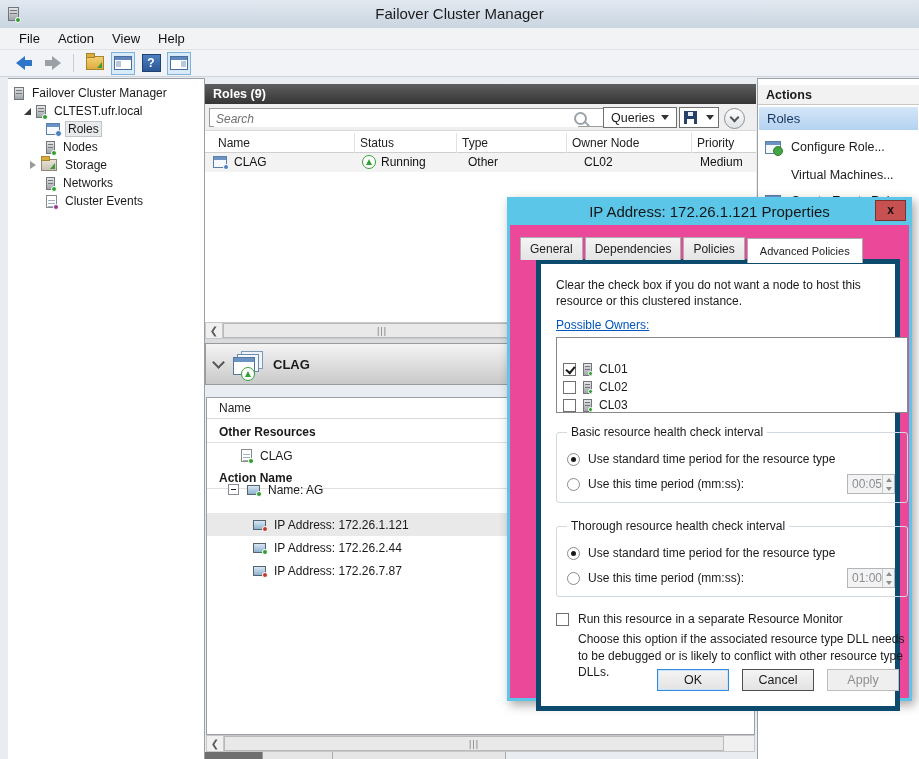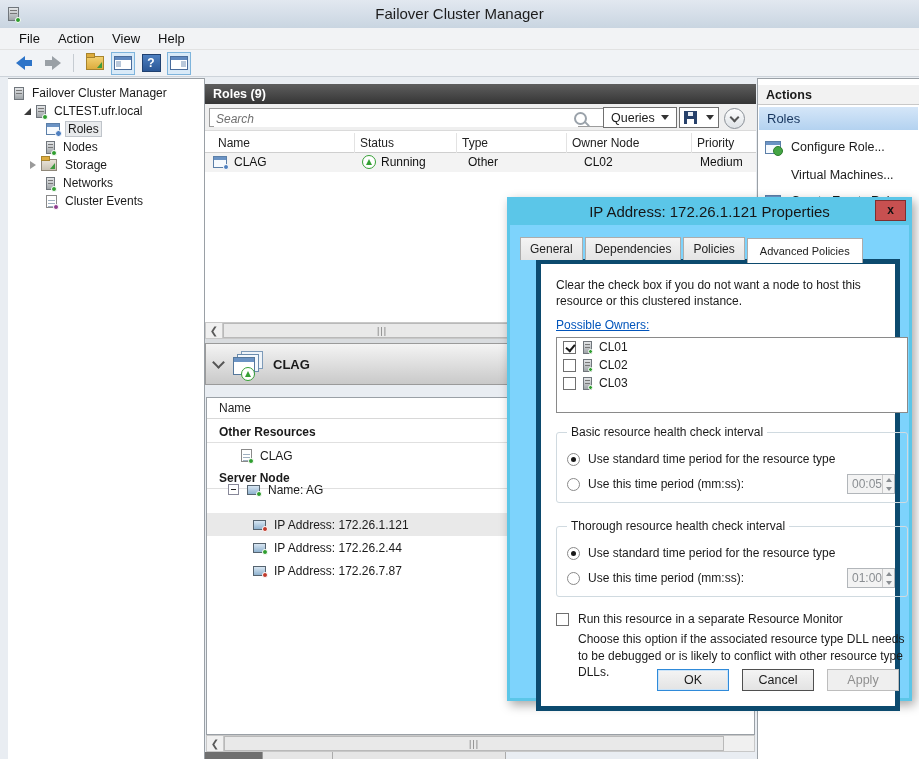--- a/index.html
+++ b/index.html
@@ -139,36 +139,36 @@
     background:linear-gradient(#D5E6F8,#B3D2F0);color:#16355E;font-size:13px;padding:4px 0 0 8px;box-sizing:border-box;}
   .actitem{position:absolute;left:1px;right:1px;height:24px;display:flex;align-items:center;gap:10px;padding-left:6px;font-size:12.5px;color:#1a1a1a;}
   .cfgrole-ic{position:relative;width:16px;height:13px;background:#F6FAFE;border:1px solid #5B7FA8;box-sizing:border-box;}
   .cfgrole-ic::before{content:"";position:absolute;left:0;right:0;top:0;height:3px;background:#6B93C4;}
   .cfgrole-ic::after{content:"";position:absolute;right:-3px;bottom:-3px;width:8px;height:8px;border-radius:50%;background:#45A545;border:1px solid #2E7D2E;}
   .emptyrole-ic{position:relative;width:16px;height:13px;background:#F6FAFE;border:1px solid #5B7FA8;box-sizing:border-box;}
   .emptyrole-ic::before{content:"";position:absolute;left:0;right:0;top:0;height:3px;background:#6B93C4;}
   .emptyrole-ic::after{content:"";position:absolute;right:-2px;bottom:-2px;width:6px;height:6px;background:#E8C34A;border:1px solid #A8842C;}
 
   
-  .dialog{position:absolute;left:507px;top:197px;width:405px;height:504px;background:#7dd3fc;
+  .dialog{position:absolute;left:507px;top:197px;width:405px;height:504px;background:#ec4899;
     border:3px solid #5BC6E8;box-sizing:border-box;box-shadow:3px 4px 10px rgba(0,0,0,.35);z-index:10;}
   .dlg-title{position:absolute;left:-1px;right:-1px;top:-1px;height:26px;background:#5BC6E8;
     text-align:center;font-size:15px;color:#161616;line-height:25px;}
   .dlg-close{position:absolute;top:0px;right:3px;width:31px;height:21px;background:#C75050;
     border:1px solid #7E2F2F;box-sizing:border-box;color:#111;font-weight:bold;font-size:12px;
     text-align:center;line-height:19px;}
   .dlg-body{position:absolute;left:0;right:0;top:26px;bottom:0;}
   .tabs{position:absolute;left:10px;top:11px;display:flex;align-items:flex-start;z-index:3;}
   .tab{font-size:12px;padding:4px 9px;border:1px solid #ACACAC;border-bottom:none;
     background:linear-gradient(#F4F4F4,#E4E4E4);margin-right:2px;color:#222;}
   .tab[data-active="true"]{background:#fff;padding:6px 12px;position:relative;top:1px;font-size:11px;}
   .tabpage{position:absolute;left:26px;right:9px;top:33px;height:452px;background:#fff;
     border:5px solid #0c4a6e;box-sizing:border-box;padding:13px 15px;font-size:12px;}
   .linkline{color:#0255BB;margin-top:9px;display:inline-block;}
-  .ownersbox{margin-top:5px;width:352px;height:76px;border:1px solid #8A8A8A;background:#fff;padding:0 0 0 6px;box-sizing:border-box;}
+  .ownersbox{margin-top:5px;width:352px;height:76px;border:1px solid #8A8A8A;background:#fff;padding:22px 0 0 6px;box-sizing:border-box;}
   .ownrow{display:flex;align-items:center;gap:7px;height:18px;}
   .cb{position:relative;width:13px;height:13px;border:1px solid #707070;background:#fff;display:inline-block;box-sizing:border-box;}
   .cb[data-checked="true"]::after{content:"";position:absolute;left:2px;top:2px;width:7px;height:4px;
     border-left:2px solid #1a1a1a;border-bottom:2px solid #1a1a1a;transform:rotate(-50deg);}
   fieldset.grp{width:352px;border:1px solid #D0DAE0;border-radius:3px;margin:12px 0 0 0;padding:4px 10px 9px 10px;box-sizing:border-box;position:relative;}
   fieldset.grp legend{font-size:12px;padding:0 4px;color:#1a1a1a;}
   .radiorow{display:flex;align-items:center;gap:8px;margin-top:7px;height:18px;}
   .radio{position:relative;width:13px;height:13px;border:1px solid #8A8A8A;border-radius:50%;background:#fff;display:inline-block;box-sizing:border-box;}
   .radio[data-checked="true"]::after{content:"";position:absolute;left:3px;top:3px;width:5px;height:5px;border-radius:50%;background:#1a1a1a;}
   .spin{position:absolute;right:12px;bottom:8px;width:48px;height:20px;border:1px solid #B2B6BA;background:#F3F3F3;display:flex;box-sizing:border-box;}
@@ -340,21 +340,21 @@
   <div class="detlist">
     <div class="dl-hdr">Name</div>
     <div class="dl-group" style="top:23px;">Other Resources</div>
     <div class="dl-item" style="top:46px;">
       <span style="width:26px;"></span>
       <span class="page-ic" style="position:relative;" data-status="online">
           <span class="dot" style="width:6px;height:6px;"></span>
         </span>
       <span>CLAG</span>
     </div>
-    <div class="dl-group" style="top:69px;">Server Node</div>
+    <div class="dl-group" style="top:69px;">Action Name</div>
     <div class="dl-item" style="top:80px;">
       <span style="width:13px;"></span>
       <span class="exp-box"></span>
       <span class="pc-ic" data-status="online">
           <span class="dot" style="width:6px;height:6px;"></span>
         </span>
       <span>Name: AG</span>
     </div>
     <div class="dl-item" style="top:115px;" data-selected="true">
       <span style="width:38px;"></span>

